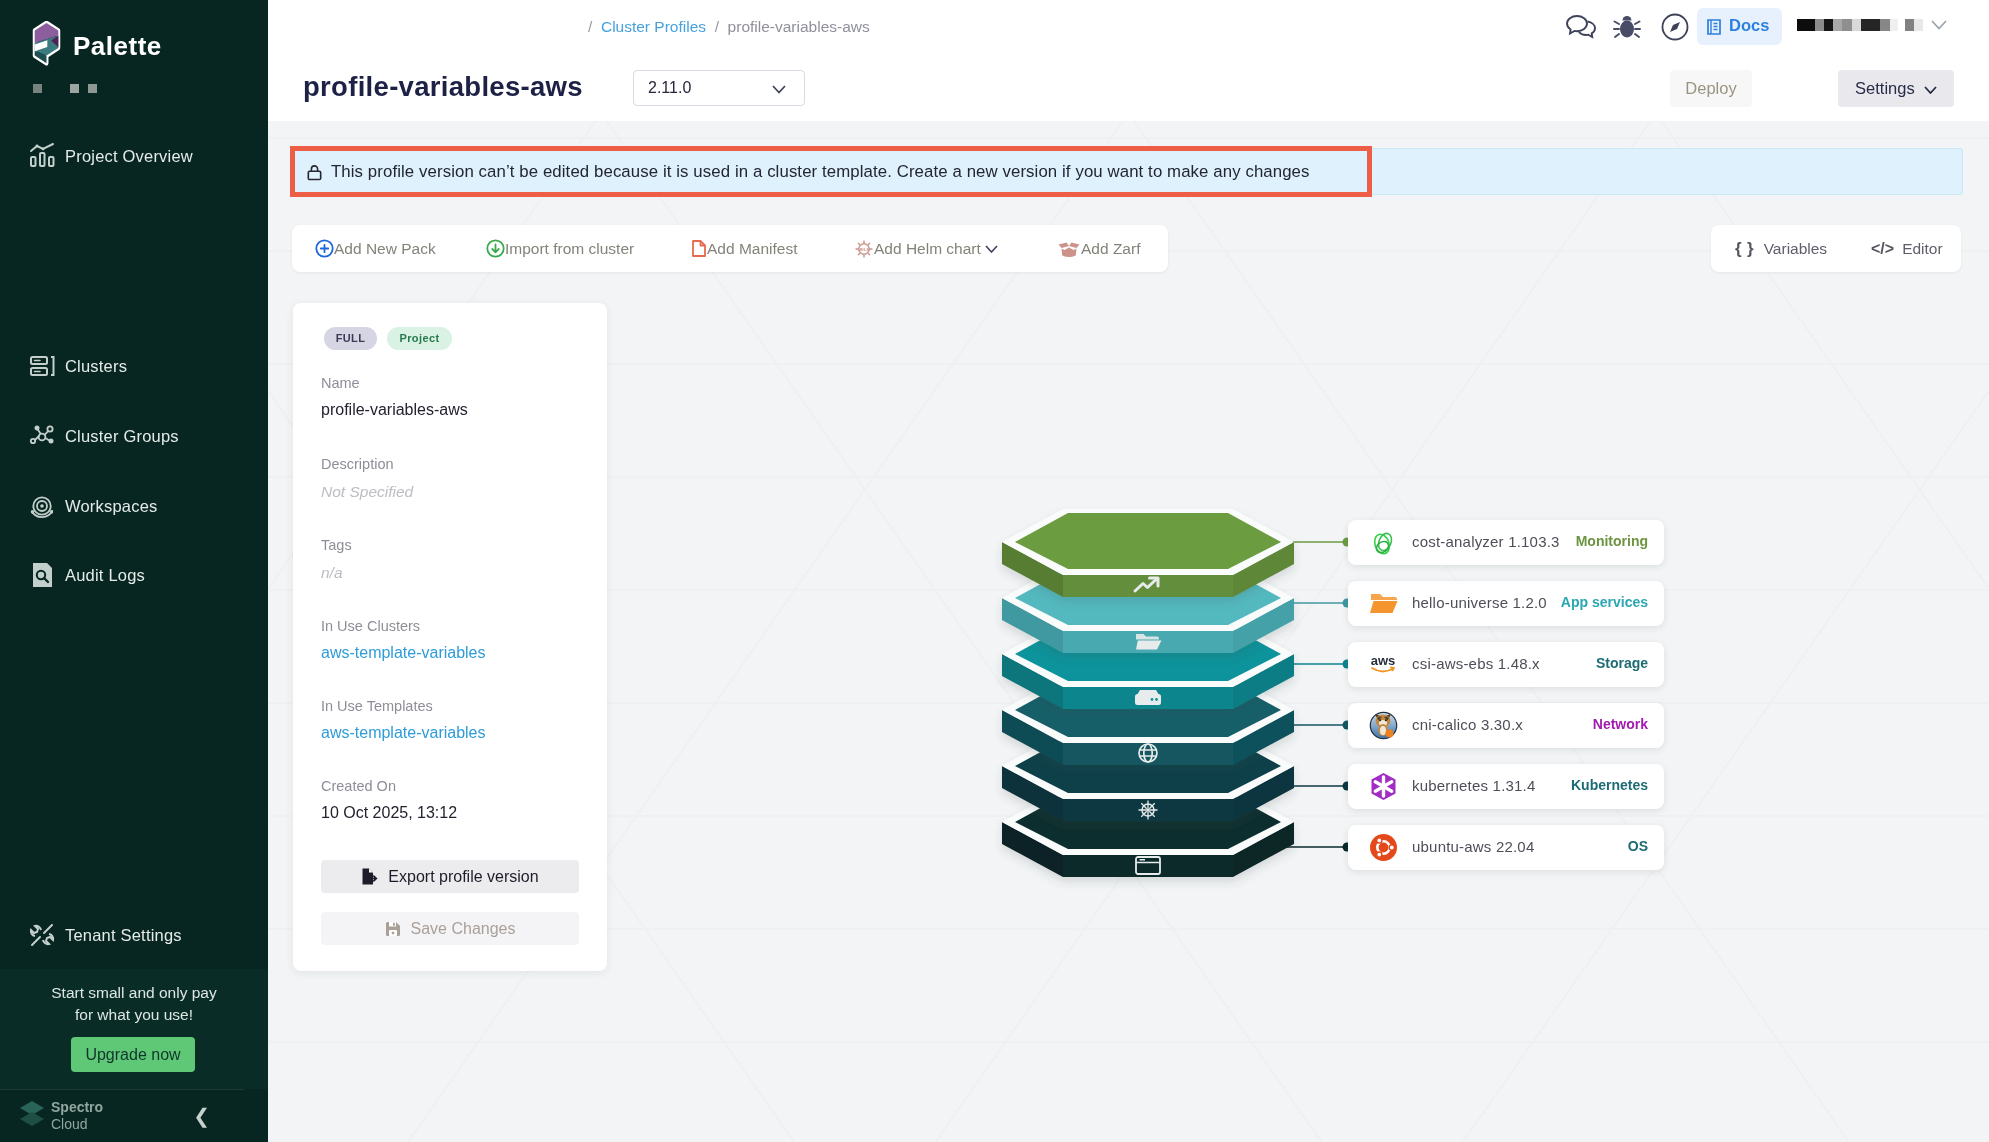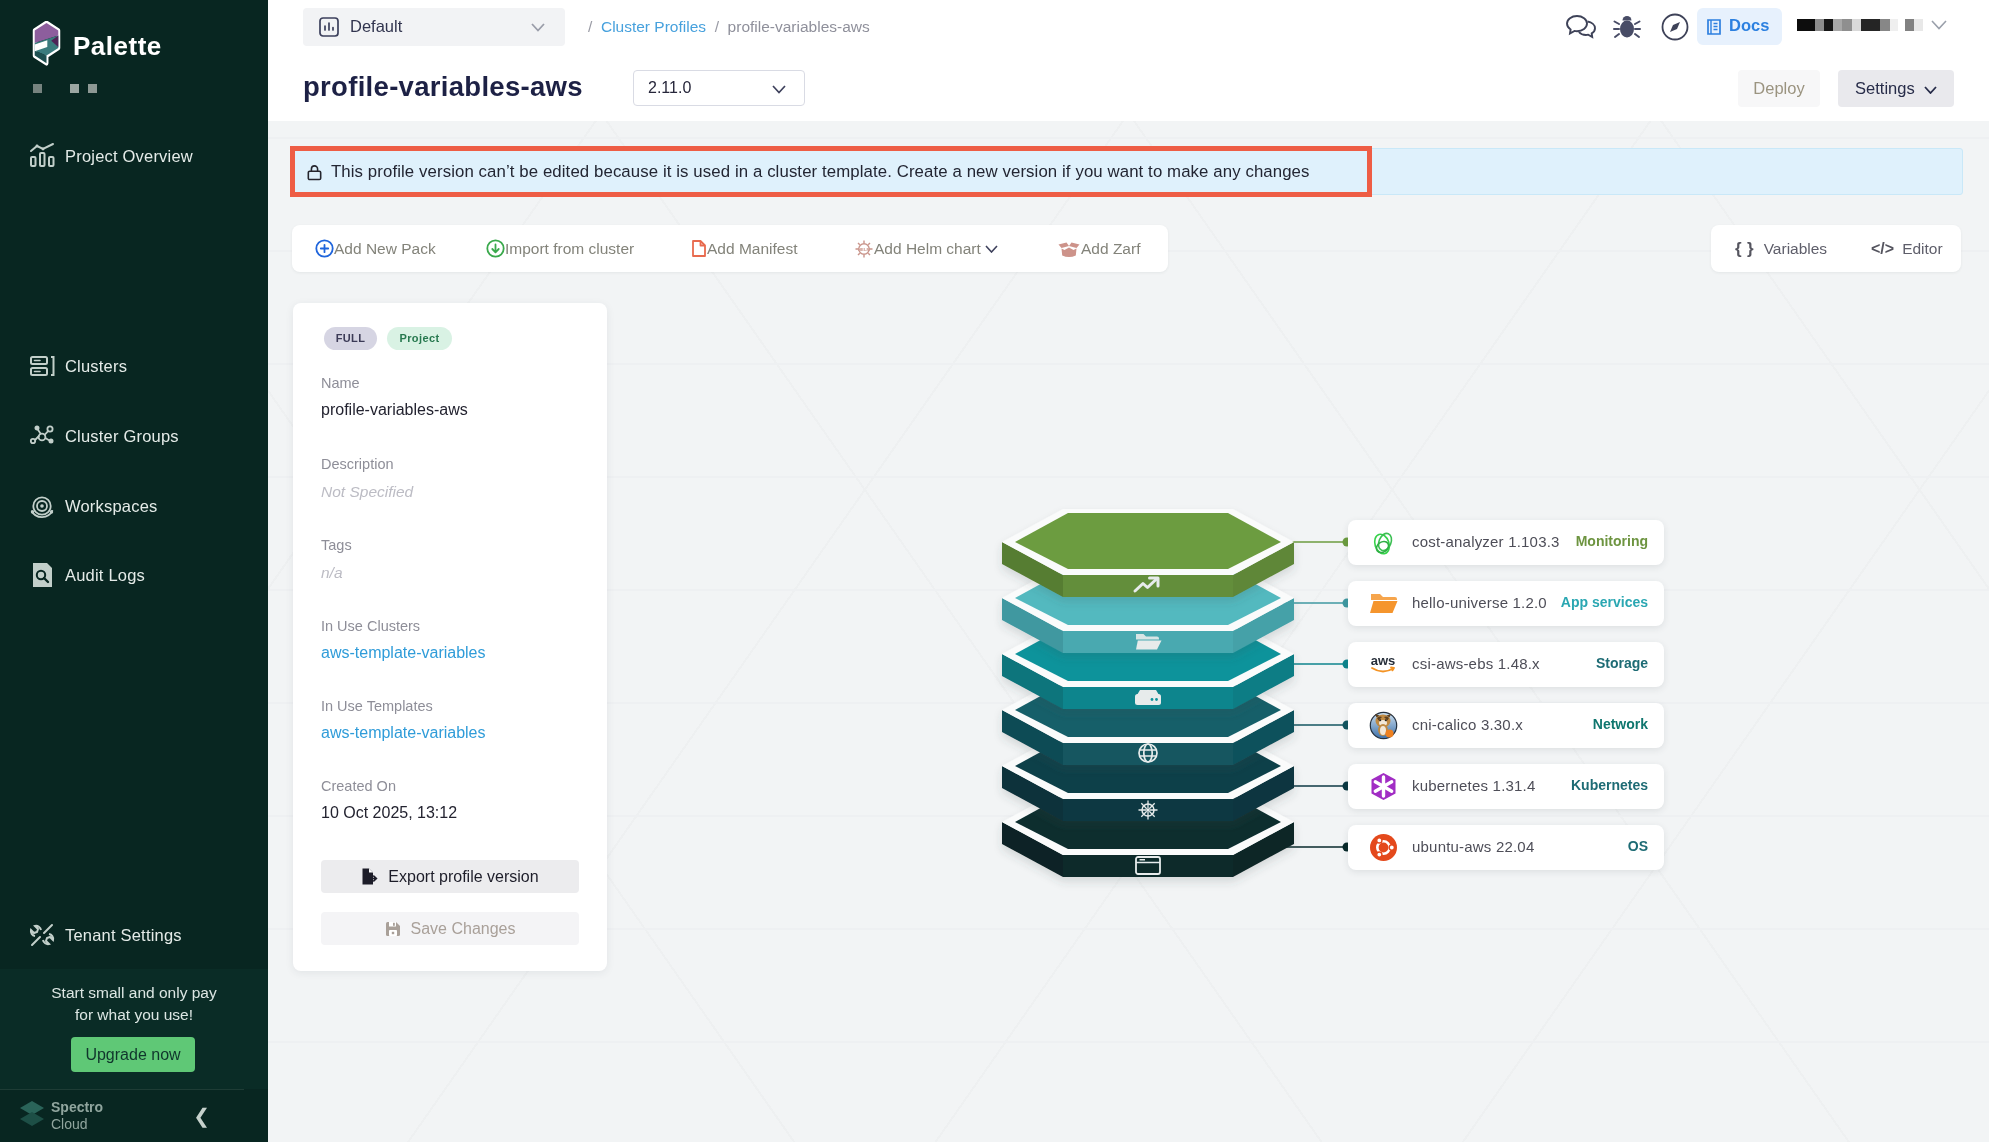--- a/index.html
+++ b/index.html
@@ -41,21 +41,21 @@
 #crumb { position:absolute; left:320px; top:18px; font-size:15.5px; color:#8f909b; }
 #crumb a { color:#47a1dd; text-decoration:none; }
 
 #topIcons { position:absolute; left:0; top:0; width:1721px; height:54px; }
 .redact { position:absolute; top:19px; height:12px; }
 
 #titleRow { position:absolute; left:35px; top:71px; }
 #pageTitle { font-size:27.5px; font-weight:700; color:#1d2145; letter-spacing:0.3px; }
 #verSel { position:absolute; left:365px; top:70px; width:172px; height:36px; background:#fff; border:1px solid #d9dbe4; border-radius:4px; }
 #verSel .tx { position:absolute; left:14px; top:8px; font-size:16px; color:#26263a; }
-#deployBtn { position:absolute; left:1470px; top:70px; width:82px; height:37px; background:#f7f7f8; border-radius:4px; text-align:center; line-height:37px; color:#9b9480; font-size:16.5px; }
+#deployBtn { position:absolute; left:1402px; top:70px; width:82px; height:37px; background:#f7f7f8; border-radius:4px; text-align:center; line-height:37px; color:#9b9480; font-size:16.5px; }
 #settingsBtn { position:absolute; left:1570px; top:70px; width:116px; height:37px; background:#e9e9ed; border-radius:4px; color:#272c49; font-size:16.5px; font-weight:500; text-align:center; line-height:37px; }
 
 #banner { position:absolute; left:24px; top:148px; width:1671px; height:47px; background:#dff1fc; border:1px solid #c9e8f8; border-radius:3px; }
 #banner .tx { position:absolute; left:38px; top:13px; font-size:16.8px; color:#232633; letter-spacing:0.1px; }
 #redRect { position:absolute; left:22px; top:146px; width:1082px; height:51px; border:5px solid #ee5d45; z-index:5; }
 
 #toolbar { position:absolute; left:24px; top:225px; width:876px; height:47px; background:#fff; border-radius:8px; box-shadow:0 1px 3px rgba(40,50,60,0.07); }
 .tb-item { position:absolute; top:0; height:47px; display:flex; align-items:center; color:#83837a; font-size:15.5px; font-weight:500; }
 #varEd { position:absolute; left:1443px; top:225px; width:250px; height:47px; background:#fff; border-radius:8px; box-shadow:0 1px 3px rgba(40,50,60,0.07); }
 #varEd .it { position:absolute; top:0; height:47px; display:flex; align-items:center; gap:8px; color:#5e5e6a; font-size:15.5px; }
@@ -77,30 +77,20 @@
 .pack { position:absolute; left:1080px; width:316px; height:45px; background:#fff; border-radius:8px; box-shadow:0 2px 7px rgba(40,50,60,0.10); }
 .pack .pic { position:absolute; left:21px; top:8px; width:29px; height:29px; }
 .pack .pname { position:absolute; left:64px; top:13px; font-size:15px; color:#4e4e58; letter-spacing:0.2px; }
 .pack .pcat { position:absolute; right:16px; top:13px; font-size:14px; font-weight:600; }
 </style>
 </head>
 <body>
 <div id="app">
   <div id="main">
     <div id="header"></div>
-    <div id="defaultSel">
-      <svg width="22" height="22" viewBox="0 0 22 22" style="position:absolute;left:15px;top:8px" fill="none" stroke="#3c405c" stroke-width="1.7">
-        <rect x="2" y="2" width="18" height="18" rx="3"></rect>
-        <path d="M7 14 V10 M11 14 V7 M15 14 V11.5" stroke-linecap="round"></path>
-      </svg>
-      <span class="tx">Default</span>
-      <svg class="chev" width="14" height="9" viewBox="0 0 14 9" style="position:absolute;right:20px;top:15px" fill="none" stroke="#9a9da9" stroke-width="1.8">
-          <path d="M1 1 L7 7.5 L13 1"></path>
-        </svg>
-    </div>
     <div id="crumb"><span style="color:#9a9ba5">/</span>&nbsp;&nbsp;<a href="#">Cluster Profiles</a>&nbsp;&nbsp;<span style="color:#9a9ba5">/</span>&nbsp;&nbsp;<span>profile-variables-aws</span></div>
     <div id="topIcons">
       <svg width="32" height="28" viewBox="0 0 32 28" style="position:absolute;left:1297px;top:13px" fill="none" stroke="#3e4258" stroke-width="1.9">
         <path d="M12 3 C6.5 3 2 6.4 2 10.6 C2 13 3.4 15.1 5.6 16.5 L5 20.5 L9.5 17.9 C10.3 18.1 11.1 18.2 12 18.2 C17.5 18.2 22 14.8 22 10.6 C22 6.4 17.5 3 12 3 Z"></path>
         <path d="M22.5 8.5 C26.8 9.1 30 11.9 30 15.2 C30 17.3 28.7 19.2 26.7 20.4 L27.2 24 L23.2 21.7 C22.5 21.9 21.7 22 20.9 22 C18 22 15.4 20.8 13.9 19"></path>
       </svg>
       <svg width="30" height="30" viewBox="0 0 30 30" style="position:absolute;left:1344px;top:12px" fill="#484c66">
         <ellipse cx="15" cy="17" rx="7" ry="8.5"></ellipse>
         <path d="M15 4 a4.5 4.5 0 0 1 4.5 4.5 L10.5 8.5 A4.5 4.5 0 0 1 15 4 Z"></path>
         <path d="M7 12 L2.5 9.5 M7 17 H2 M7 22 L3 25 M23 12 L27.5 9.5 M23 17 H28 M23 22 L27 25" stroke="#484c66" stroke-width="2" stroke-linecap="round"></path>
@@ -377,21 +367,21 @@
           <path d="M8 7 Q10 4.5 13 6 L9.5 9.5 Z" fill="#5d3f1e"></path>
           <path d="M20 7 Q18 4.5 15 6 L18.5 9.5 Z" fill="#5d3f1e"></path>
           <ellipse cx="14" cy="12" rx="4" ry="3" fill="#f2e8d8"></ellipse>
           <ellipse cx="14" cy="19" rx="5" ry="6" fill="#c08a42"></ellipse>
           <ellipse cx="14" cy="19.5" rx="3" ry="4.5" fill="#f2e8d8"></ellipse>
           <circle cx="11.2" cy="9.3" r="1" fill="#222"></circle>
           <circle cx="16.8" cy="9.3" r="1" fill="#222"></circle>
           <circle cx="20.5" cy="22.5" r="4" fill="#ee8121"></circle>
         </svg>
         <span class="pname">cni-calico 3.30.x</span>
-        <span class="pcat" style="color:#0f766e">Network</span>
+        <span class="pcat" style="color:#a21caf">Network</span>
       </div>
       <div class="pack" style="top:764px">
         <svg class="pic" viewBox="0 0 29 29">
           <path d="M14.5 1 L26.5 7.5 V21.5 L14.5 28 L2.5 21.5 V7.5 Z" fill="#a12dc4"></path>
           <path d="M14.5 5 V24 M6.3 9.75 L22.7 19.25 M22.7 9.75 L6.3 19.25" stroke="#fff" stroke-width="3.4" stroke-linecap="round"></path>
         </svg>
         <span class="pname">kubernetes 1.31.4</span>
         <span class="pcat" style="color:#1d6b74">Kubernetes</span>
       </div>
       <div class="pack" style="top:825px">

